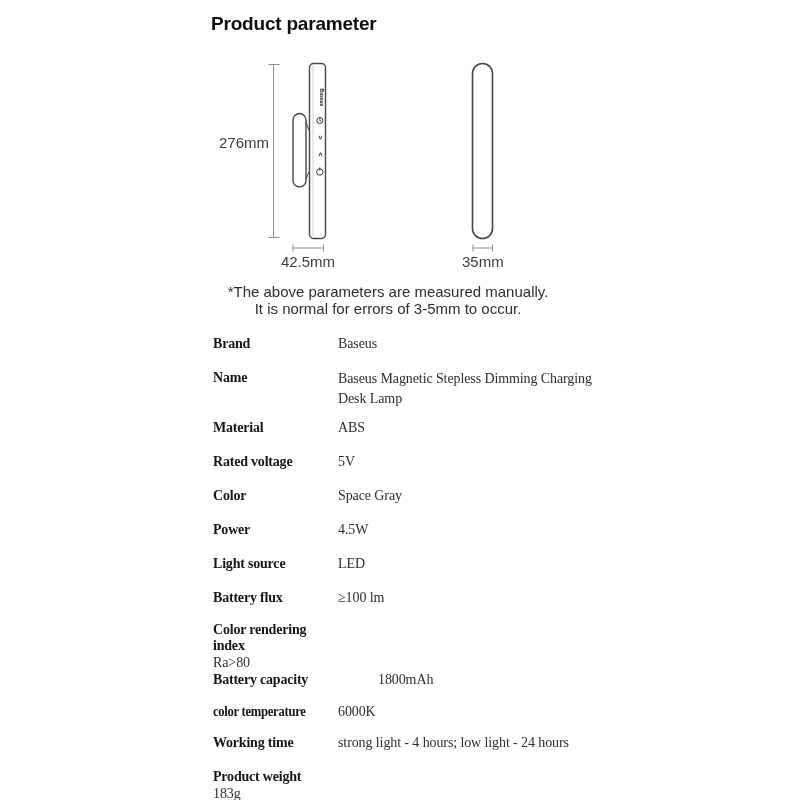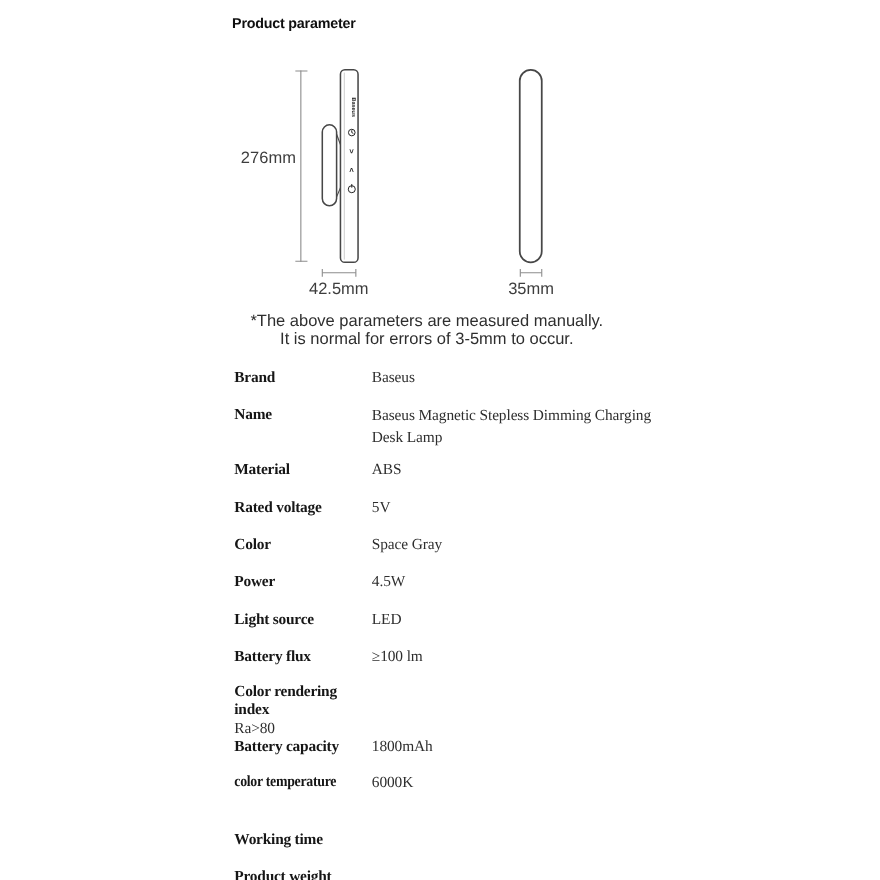--- a/index.html
+++ b/index.html
@@ -6,21 +6,21 @@
   body{
     width:800px;height:800px;background:#ffffff;
     font-family:"Liberation Sans", sans-serif;
     color:#2e2e2e;
     overflow:hidden;
   }
   .page{position:relative;width:800px;height:800px;background:#fff;}
 
   .title{
     position:absolute;left:211px;top:13px;
-    font-size:13px;font-weight:bold;color:#0f0f0f;
+    font-size:19px;font-weight:bold;color:#0f0f0f;
     letter-spacing:-0.2px;margin:0;
   }
 
   .diagram-svg{position:absolute;left:210px;top:50px;}
 
   .note{
     position:absolute;left:-12px;top:283px;width:800px;
     text-align:center;font-size:15px;line-height:17px;color:#2e2e2e;
   }
 
@@ -37,23 +37,23 @@
   }
   .spec-value{
     flex:1;color:#2e2e2e;letter-spacing:-0.1px;
   }
   .val-narrow{max-width:272px;line-height:20px;}
   .val-nowrap{white-space:nowrap;}
   .label-wrap{line-height:16px;}
   .condensed{transform:scaleX(0.9);transform-origin:left center;letter-spacing:-0.3px;white-space:nowrap;}
   .mb17{margin-bottom:17px;}
   .mb16{margin-bottom:16px;}
-  .mb15{margin-bottom:15px;}
+  .mb15{margin-bottom:15px;gap:40px;}
   .mb10{margin-bottom:10px;}
-  .mb19{margin-bottom:35px;}
+  .mb19{margin-bottom:14px;}
   .mb0{margin-bottom:0;flex-direction:column;}
 
   svg text{font-family:"Liberation Sans", sans-serif;}
   .dim-text{font-size:15px;fill:#3d3d3d;}
   .device-brand-text{font-size:5px;font-weight:bold;fill:#222;}
   .device-glyph{font-size:7px;fill:#222;font-weight:bold;}
 </style>
 </head>
 <body>
 
@@ -169,20 +169,21 @@
       <div class="spec-value">1800mAh</div>
     </div>
 
     <div class="spec-row mb19">
       <div class="spec-label condensed">color temperature</div>
       <div class="spec-value">6000K</div>
     </div>
 
     <div class="spec-row mb17">
       <div class="spec-label">Working time</div>
+      <div class="spec-value val-nowrap">strong light - 4 hours; low light - 24 hours</div>
     </div>
 
     <div class="spec-row mb0">
       <div class="spec-label">Product weight</div>
       <div class="spec-value">183g</div>
     </div>
 
   </div>
 </div>
 

